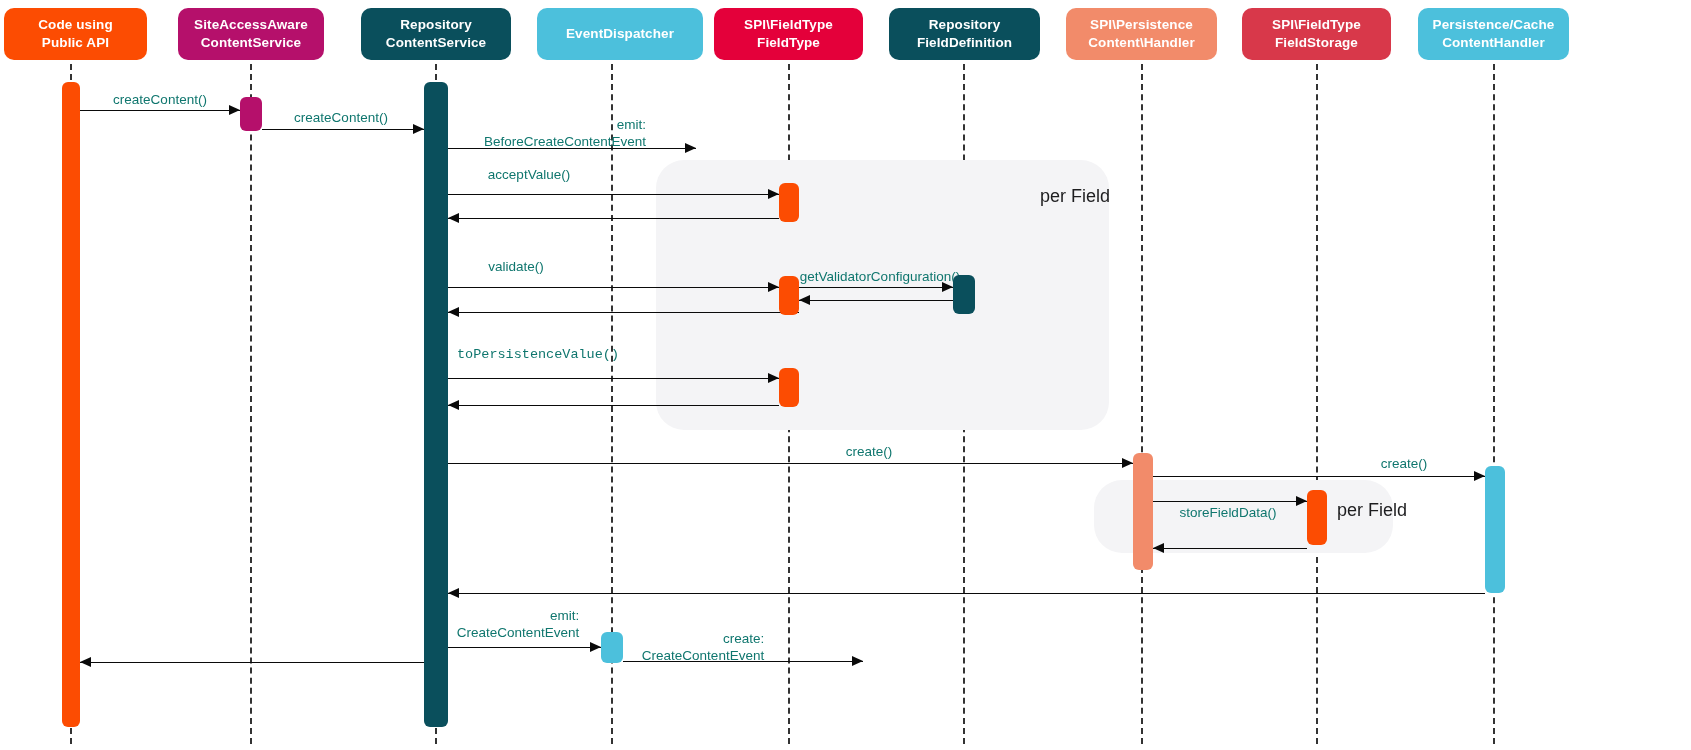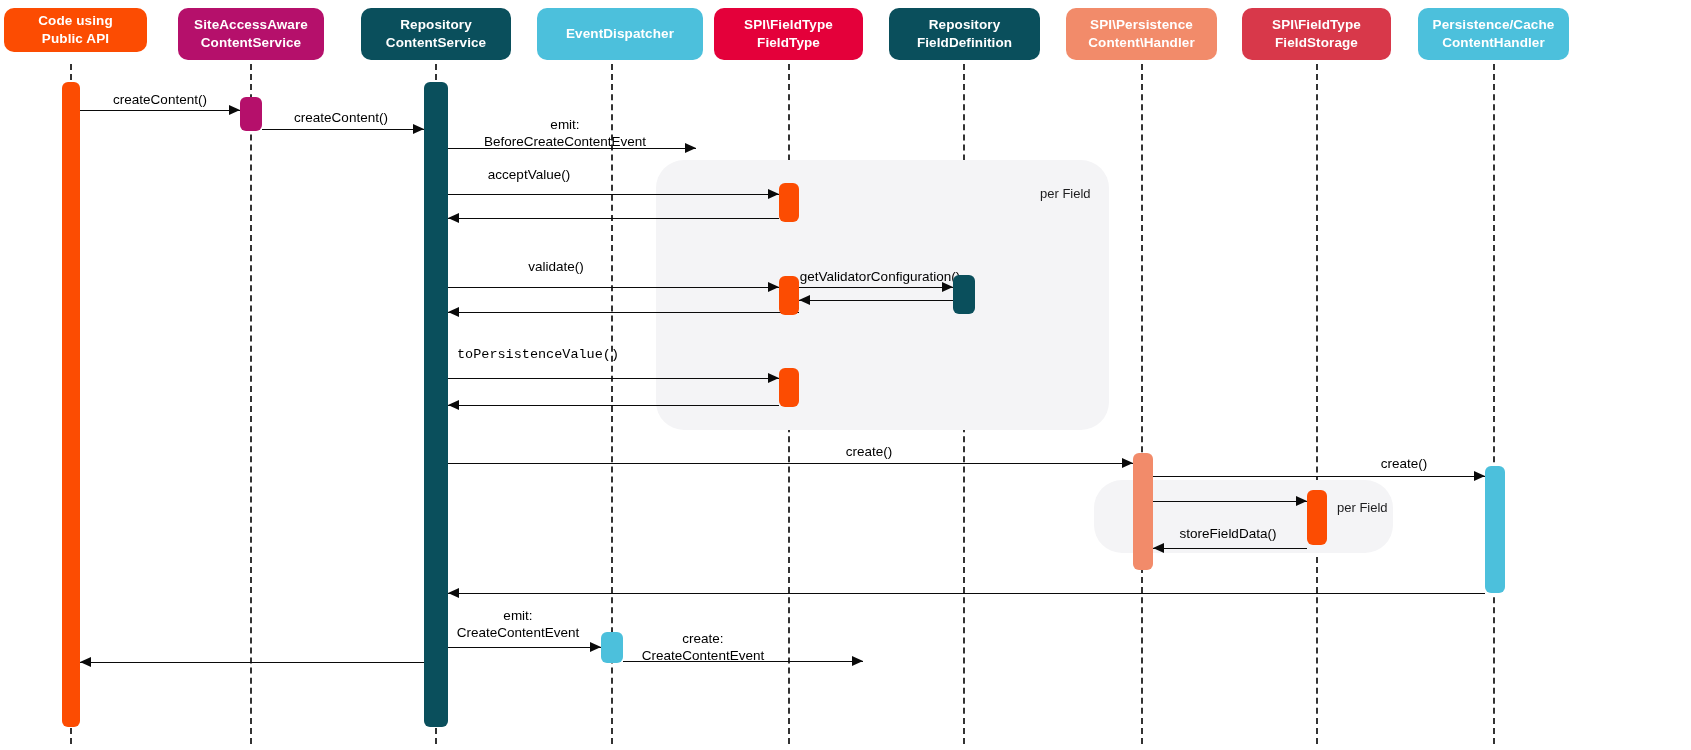--- a/index.html
+++ b/index.html
@@ -42,21 +42,21 @@
     position: absolute;
     border-radius: 6px;
   }
   .frag-box {
     position: absolute;
     background: #f4f4f6;
     border-radius: 28px;
   }
   .frag-label {
     position: absolute;
-    font-size: 13px;
+    font-size: 18px;
     color: #1d1d1f;
     white-space: nowrap;
   }
   .msg-line {
     position: absolute;
     height: 0;
     border-top: 1.6px solid #0a0a0a;
   }
   .arrow-head {
     position: absolute;
@@ -67,23 +67,23 @@
   }
   .arrow-right {
     border-left: 11px solid #0a0a0a;
   }
   .arrow-left {
     border-right: 11px solid #0a0a0a;
   }
   .msg-label {
     position: absolute;
     font-size: 13.5px;
-    color: #000000;
+    color: #0f766e;
     line-height: 1.25;
-    text-align: center;
+    text-align: right;
     white-space: pre-line;
     transform: translateX(-50%);
   }
 </style>
 </head>
 <body>
 
 <div id="canvas">
   <div id="lifelines">
       <div class="lifeline" style="left: 70px; top: 64px; height: 680px;"></div>
@@ -113,42 +113,42 @@
       <div class="arrow-head arrow-right" style="top: 143px; left: 685px;"></div>
       <div class="msg-label" style="left: 565px; top: 117px;">emit:
 BeforeCreateContentEvent</div>
       <div class="msg-line" style="left: 448px; top: 194px; width: 331px;"></div>
       <div class="arrow-head arrow-right" style="top: 189px; left: 768px;"></div>
       <div class="msg-label" style="left: 529px; top: 167px;">acceptValue()</div>
       <div class="msg-line" style="left: 448px; top: 218px; width: 331px;"></div>
       <div class="arrow-head arrow-left" style="top: 213px; left: 448px;"></div>
       <div class="msg-line" style="left: 448px; top: 287px; width: 331px;"></div>
       <div class="arrow-head arrow-right" style="top: 282px; left: 768px;"></div>
-      <div class="msg-label" style="left: 556px; top: 259px;">validate()</div>
+      <div class="msg-label" style="left: 516px; top: 259px;">validate()</div>
       <div class="msg-line" style="left: 799px; top: 287px; width: 154px;"></div>
       <div class="arrow-head arrow-right" style="top: 282px; left: 942px;"></div>
       <div class="msg-label" style="left: 880px; top: 269px;">getValidatorConfiguration()</div>
       <div class="msg-line" style="left: 799px; top: 300px; width: 154px;"></div>
       <div class="arrow-head arrow-left" style="top: 295px; left: 799px;"></div>
       <div class="msg-line" style="left: 448px; top: 312px; width: 351px;"></div>
       <div class="arrow-head arrow-left" style="top: 307px; left: 448px;"></div>
       <div class="msg-line" style="left: 448px; top: 378px; width: 331px;"></div>
       <div class="arrow-head arrow-right" style="top: 373px; left: 768px;"></div>
       <div class="msg-label" style="left: 538px; top: 347px; font-family: Liberation Mono, monospace;">toPersistenceValue()</div>
       <div class="msg-line" style="left: 448px; top: 405px; width: 331px;"></div>
       <div class="arrow-head arrow-left" style="top: 400px; left: 448px;"></div>
       <div class="msg-line" style="left: 448px; top: 463px; width: 685px;"></div>
       <div class="arrow-head arrow-right" style="top: 458px; left: 1122px;"></div>
       <div class="msg-label" style="left: 869px; top: 444px;">create()</div>
       <div class="msg-line" style="left: 1153px; top: 476px; width: 332px;"></div>
       <div class="arrow-head arrow-right" style="top: 471px; left: 1474px;"></div>
       <div class="msg-label" style="left: 1404px; top: 456px;">create()</div>
       <div class="msg-line" style="left: 1153px; top: 501px; width: 154px;"></div>
       <div class="arrow-head arrow-right" style="top: 496px; left: 1296px;"></div>
-      <div class="msg-label" style="left: 1228px; top: 505px; margin-top: 21px;">storeFieldData()</div>
+      <div class="msg-label" style="left: 1228px; top: 505px;">storeFieldData()</div>
       <div class="msg-line" style="left: 1153px; top: 548px; width: 154px;"></div>
       <div class="arrow-head arrow-left" style="top: 543px; left: 1153px;"></div>
       <div class="msg-line" style="left: 448px; top: 593px; width: 1037px;"></div>
       <div class="arrow-head arrow-left" style="top: 588px; left: 448px;"></div>
       <div class="msg-line" style="left: 448px; top: 647px; width: 153px;"></div>
       <div class="arrow-head arrow-right" style="top: 642px; left: 590px;"></div>
       <div class="msg-label" style="left: 518px; top: 608px;">emit:
 CreateContentEvent</div>
       <div class="msg-line" style="left: 623px; top: 661px; width: 240px;"></div>
       <div class="arrow-head arrow-right" style="top: 656px; left: 852px;"></div>
@@ -164,21 +164,21 @@
       <div class="activation" style="left: 779px; top: 183px; width: 20px; height: 39px; background: rgb(252, 76, 2);"></div>
       <div class="activation" style="left: 779px; top: 276px; width: 20px; height: 39px; background: rgb(252, 76, 2);"></div>
       <div class="activation" style="left: 953px; top: 275px; width: 22px; height: 39px; background: rgb(10, 79, 92);"></div>
       <div class="activation" style="left: 779px; top: 368px; width: 20px; height: 39px; background: rgb(252, 76, 2);"></div>
       <div class="activation" style="left: 1133px; top: 453px; width: 20px; height: 117px; background: rgb(242, 139, 106);"></div>
       <div class="activation" style="left: 1307px; top: 490px; width: 20px; height: 55px; background: rgb(252, 76, 2);"></div>
       <div class="activation" style="left: 1485px; top: 466px; width: 20px; height: 127px; background: rgb(76, 192, 220);"></div>
       <div class="activation" style="left: 601px; top: 632px; width: 22px; height: 31px; background: rgb(76, 192, 220);"></div>
     </div>
   <div id="actors">
-      <div class="actor-box" style="left: 4px; top: 8px; width: 143px; height: 44px; background: rgb(252, 76, 2); color: rgb(255, 255, 255);">Code using
+      <div class="actor-box" style="left: 4px; top: 8px; width: 143px; height: 52px; background: rgb(252, 76, 2); color: rgb(255, 255, 255);">Code using
 Public API</div>
       <div class="actor-box" style="left: 178px; top: 8px; width: 146px; height: 52px; background: rgb(181, 16, 107); color: rgb(255, 255, 255);">SiteAccessAware
 ContentService</div>
       <div class="actor-box" style="left: 361px; top: 8px; width: 150px; height: 52px; background: rgb(10, 79, 92); color: rgb(255, 255, 255);">Repository
 ContentService</div>
       <div class="actor-box" style="left: 537px; top: 8px; width: 166px; height: 52px; background: rgb(76, 192, 220); color: rgb(255, 255, 255);">EventDispatcher</div>
       <div class="actor-box" style="left: 714px; top: 8px; width: 149px; height: 52px; background: rgb(228, 0, 58); color: rgb(255, 255, 255);">SPI\FieldType
 FieldType</div>
       <div class="actor-box" style="left: 889px; top: 8px; width: 151px; height: 52px; background: rgb(10, 79, 92); color: rgb(255, 255, 255);">Repository
 FieldDefinition</div>

